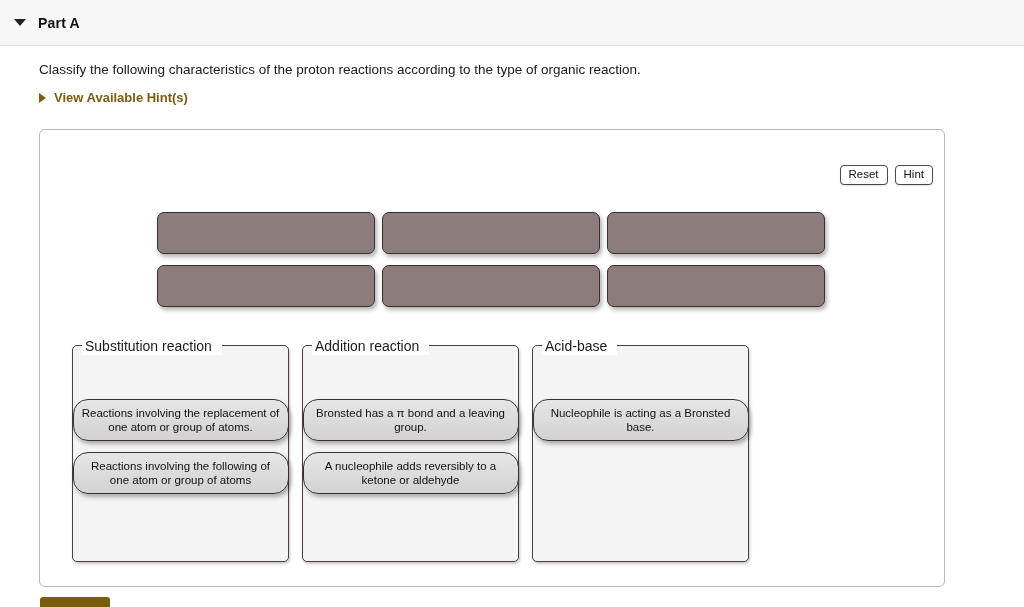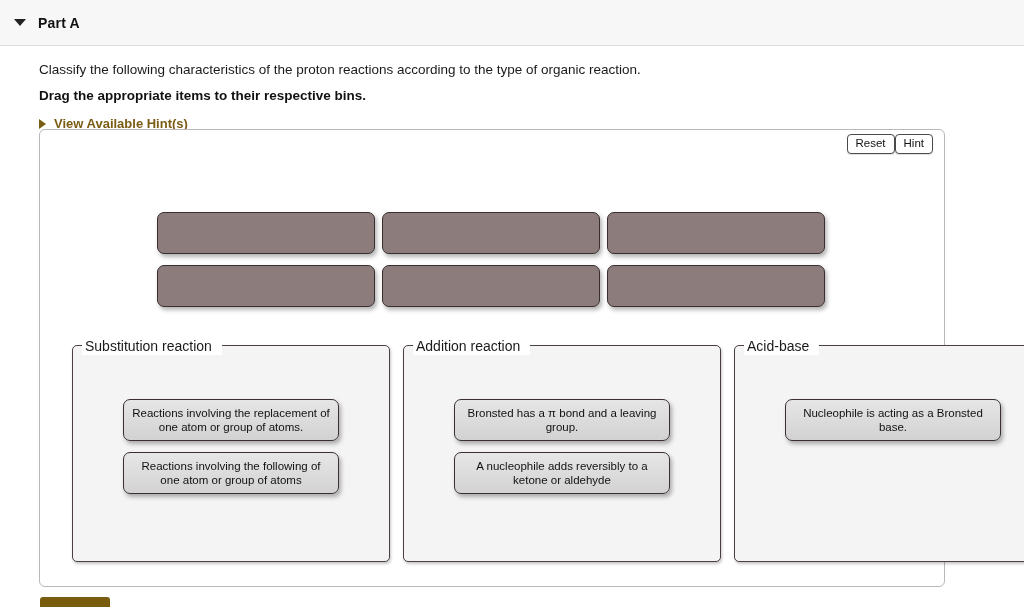--- a/index.html
+++ b/index.html
@@ -85,22 +85,23 @@
     height: 458px;
     border: 1px solid #b8b8b8;
     border-radius: 6px;
     background: #ffffff;
     box-sizing: border-box;
   }
 
   .panel-toolbar {
     position: absolute;
     right: 11px;
-    top: 4px;
-    display: flex;
+    top: 35px;
+    display: flex;
+    gap: 7px;
   }
   .tool-btn {
     font-family: "Liberation Sans", sans-serif;
     font-size: 11.5px;
     color: #111111;
     background: #ffffff;
     border: 1px solid #4a4a4a;
     border-radius: 4px;
     padding: 2px 8px 3px 8px;
     line-height: 1.15;
@@ -131,21 +132,21 @@
   
   .bins-row {
     position: absolute;
     left: 32px;
     top: 215px;
     display: flex;
     gap: 13px;
   }
   .bin {
     position: relative;
-    width: 318px;
+    width: 217px;
     height: 217px;
     background: #f4f4f4;
     border: 1px solid #4a4040;
     border-radius: 5px;
     box-sizing: border-box;
     box-shadow: 1px 2px 3px rgba(0,0,0,.22);
     text-decoration: underline;
   }
   .bin-title {
     position: absolute;
@@ -165,21 +166,21 @@
     display: flex;
     flex-direction: column;
     align-items: center;
     gap: 11px;
   }
   .bin-item {
     width: 216px;
     min-height: 42px;
     background: linear-gradient(#e6e6e6, #d2d2d2);
     border: 1px solid #3b3030;
-    border-radius: 7px;
+    border-radius: 15px;
     box-shadow: 2px 3px 4px rgba(0,0,0,.30);
     box-sizing: border-box;
     display: flex;
     align-items: center;
     justify-content: center;
     text-align: center;
     font-size: 11.5px;
     line-height: 1.25;
     color: #111111;
     padding: 4px 7px;
@@ -201,21 +202,20 @@
 </head>
 <body>
 
 <div class="part-header">
   <div class="disclosure-triangle"></div>
   <div class="part-title">Part A</div>
 </div>
 
 <div class="prompt-area">
   <div class="prompt-line">Classify the following characteristics of the proton reactions according to the type of organic reaction.</div>
-  <div class="prompt-strong">Drag the appropriate items to their respective bins.</div>
   <div class="hints-row">
     <div class="hints-triangle"></div>
     <div class="hints-label">View Available Hint(s)</div>
   </div>
 </div>
 
 <div class="activity-panel">
 
   <div class="panel-toolbar">
     <button class="tool-btn">Reset</button>

